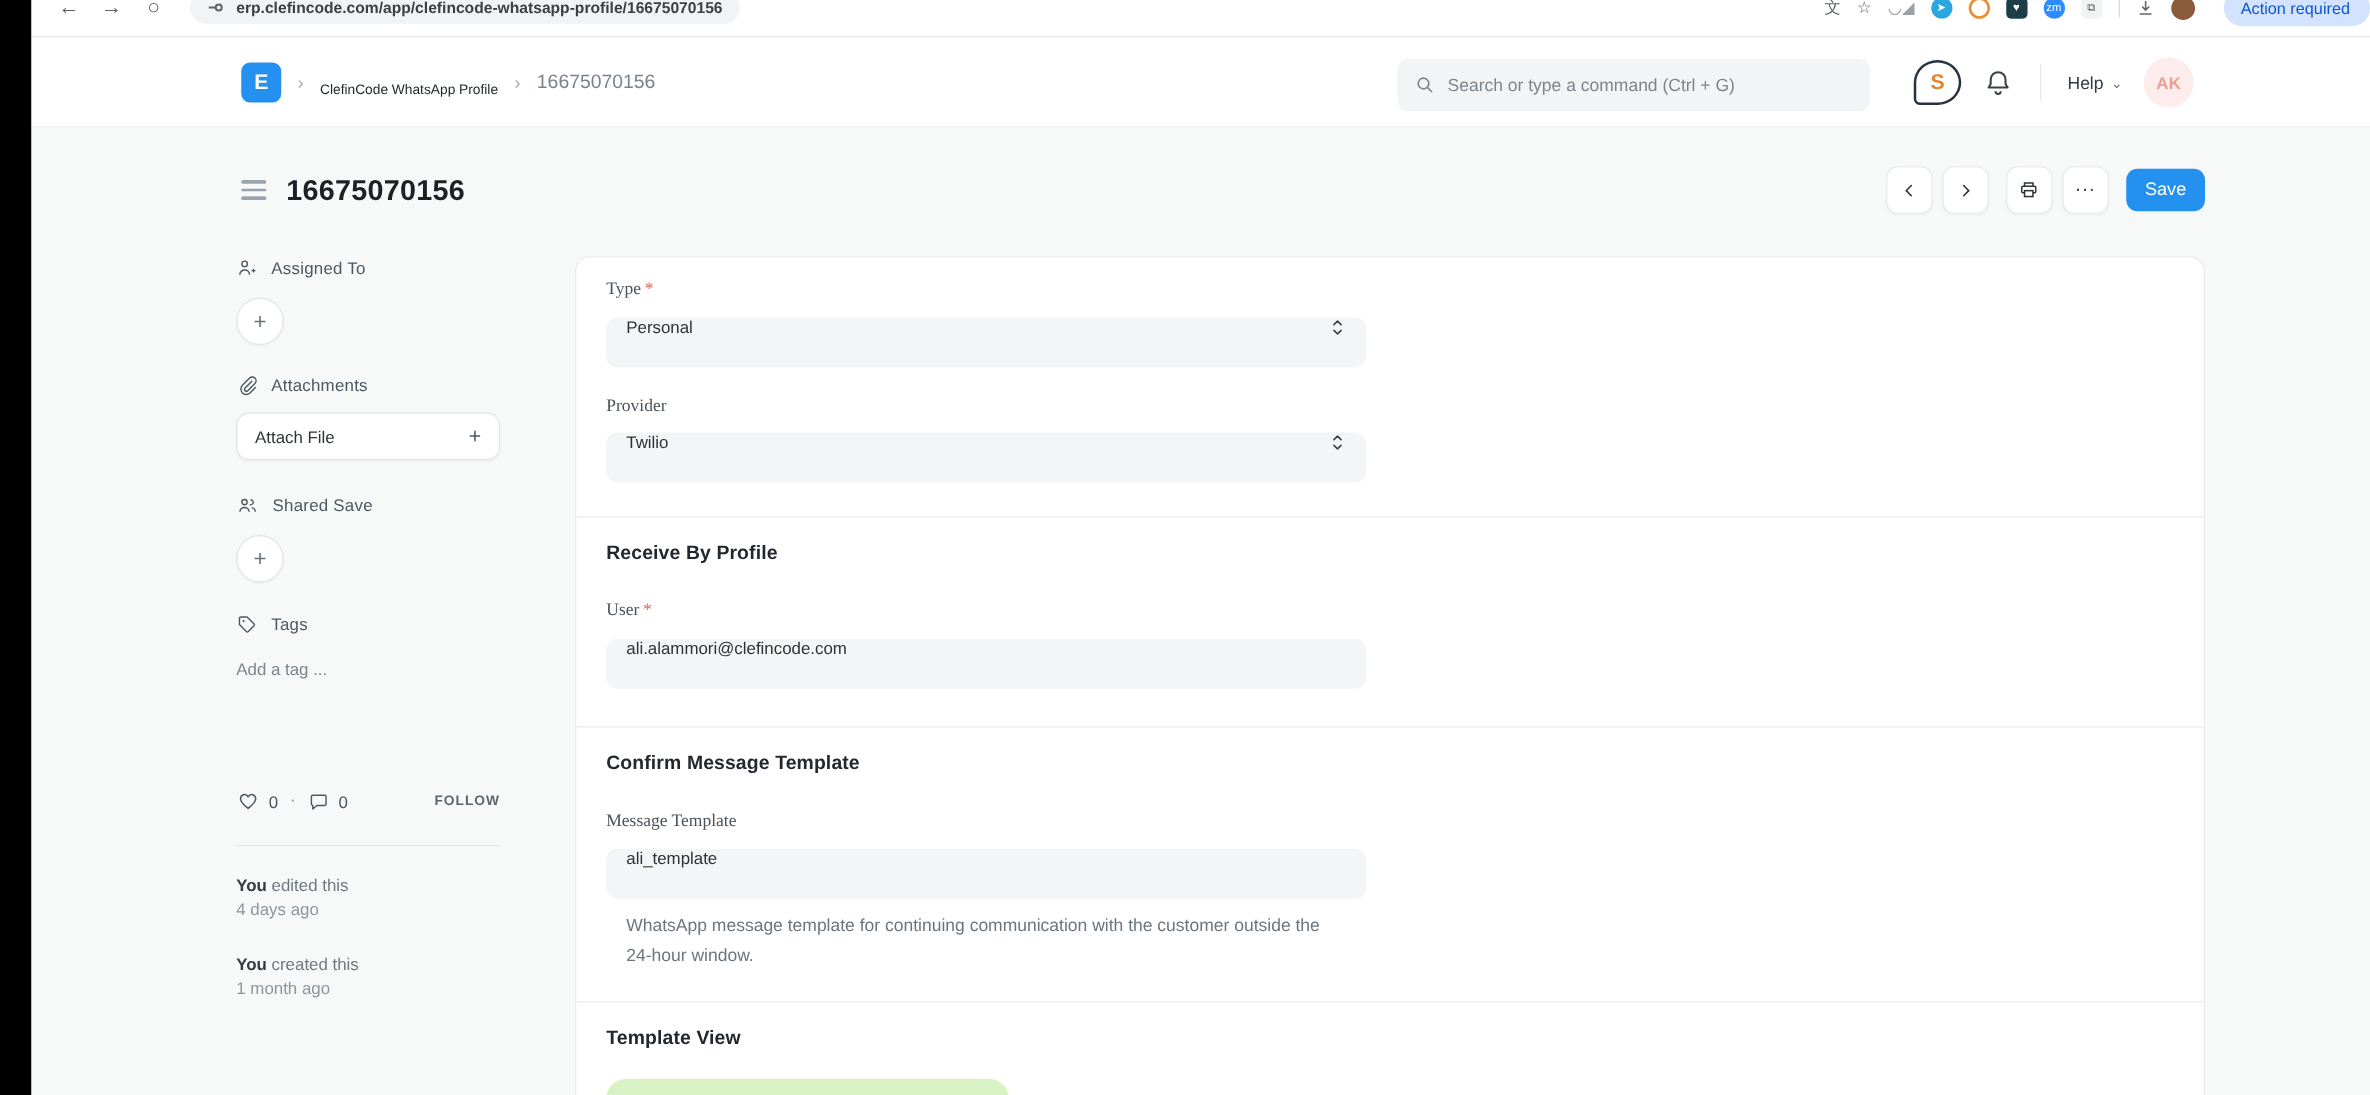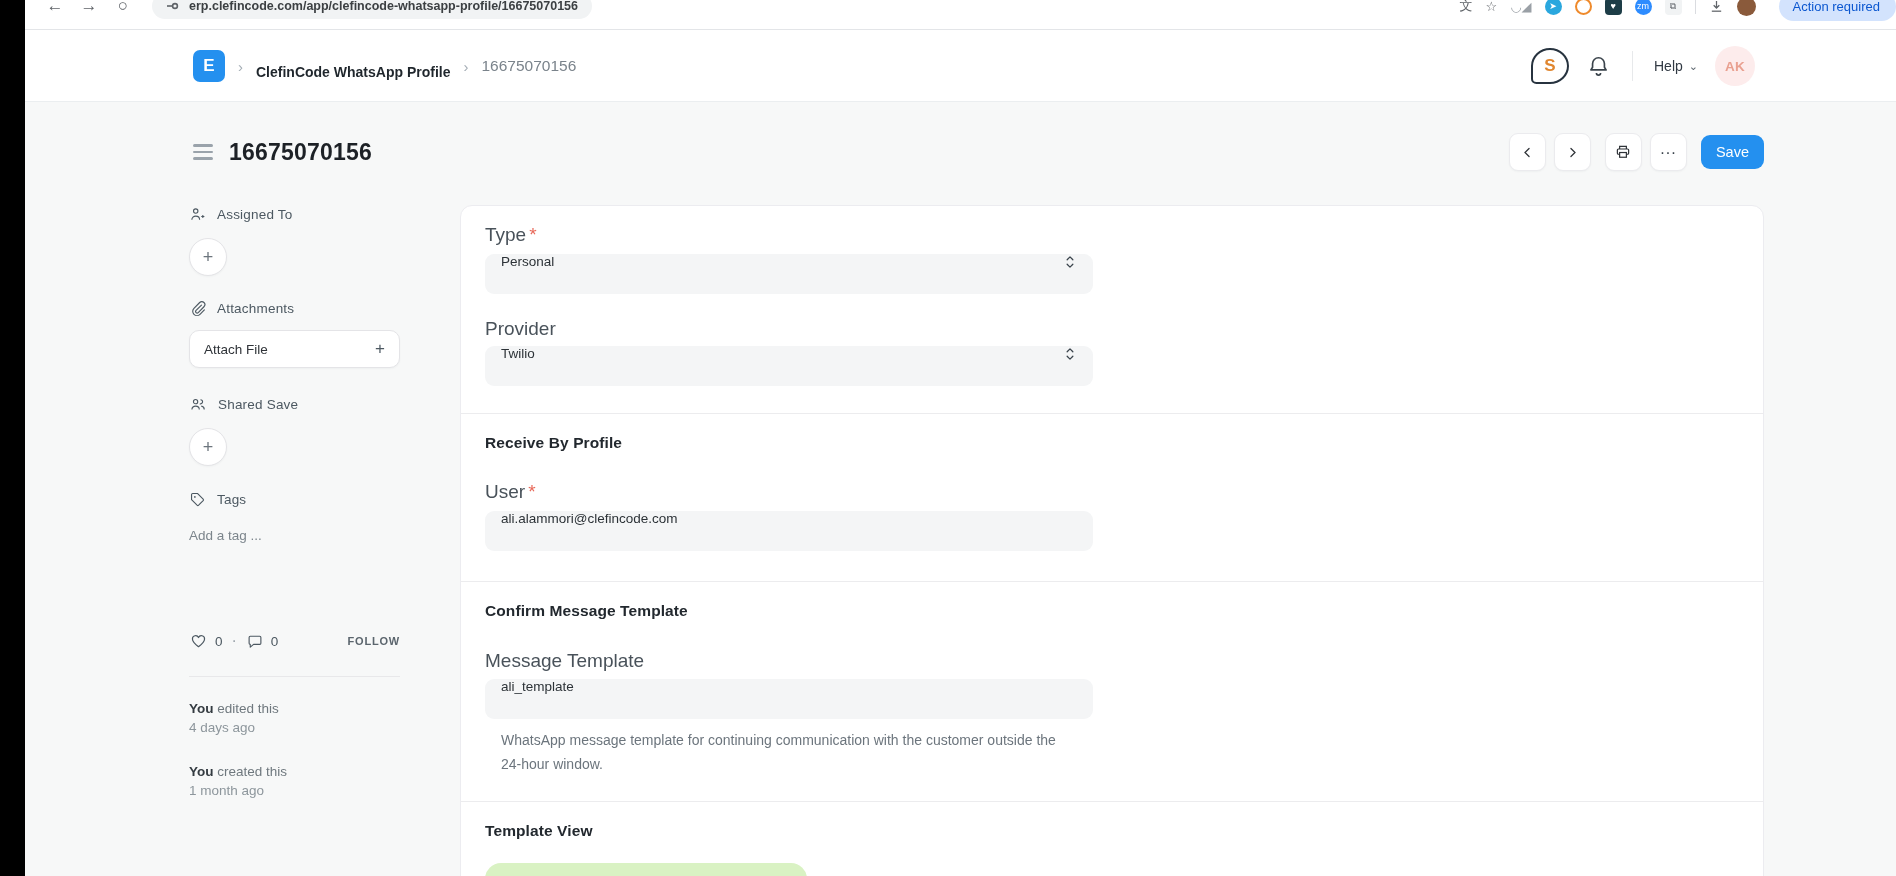--- a/index.html
+++ b/index.html
@@ -31,21 +31,21 @@
 
   
   .black-edge{left:0;top:0;width:25px;height:876px;background:#000;z-index:60;}
 
   
   .app-header{left:0;top:30px;width:1896px;height:72px;background:#fff;border-bottom:1px solid #ebeef0;}
   .breadcrumb{position:absolute;left:193px;top:0;height:72px;display:flex;align-items:center;gap:13px;}
   .app-logo{width:32px;height:32px;border-radius:7px;background:var(--accent);color:#fff;font-weight:700;font-size:17px;
     display:flex;align-items:center;justify-content:center;}
   .crumb-sep{color:#a4adb5;font-size:15px;}
-  .crumb-main{font-size:14px;font-weight:700;color:#1f262c;margin-top:12px;}
+  .crumb-main{font-size:11px;font-weight:400;color:#1f262c;margin-top:12px;}
   .crumb-id{font-size:15.5px;color:#7a838b;}
   .search-pill{left:1118px;top:17px;width:378px;height:42px;border-radius:9px;background:#f3f4f5;
     display:flex;align-items:center;gap:10px;padding:0 14px;}
   .search-pill span{font-size:14px;color:#7c858c;white-space:nowrap;}
   .hdr-right{position:absolute;left:1531px;top:0;height:72px;display:flex;align-items:center;gap:17px;}
   .chat-logo{width:38px;height:36px;border:2.5px solid #27333f;border-radius:50% 50% 50% 14%;background:#fff;
     display:flex;align-items:center;justify-content:center;font-weight:800;font-size:17px;color:#e0862f;position:relative;}
   .help{display:flex;align-items:center;gap:6px;font-size:14px;color:#313943;}
   .help .chev{font-size:11px;color:#5b656d;}
   .avatar{width:40px;height:40px;border-radius:50%;background:var(--avatar-bg);color:var(--avatar-text);
@@ -78,21 +78,21 @@
   .likes-row .cnt{font-size:13.5px;color:#4c5861;}
   .likes-row .mid{color:#9aa3ab;margin:0 2px;}
   .follow{margin-left:auto;font-size:11px;font-weight:600;letter-spacing:.8px;color:#5b656d;}
   .side-divider{position:absolute;left:0;width:211px;height:1px;background:#e8e8ea;}
   .hist{position:absolute;font-size:13.5px;color:#6f787e;line-height:19px;}
   .hist b{color:#343b41;font-weight:700;}
   .hist .when{color:#8d969c;}
 
   
   .card{left:460px;top:205px;width:1304px;height:700px;background:#fff;border:1px solid #ececf0;border-radius:12px;}
-  .f-label{position:absolute;left:24px;font-size:19px;color:#49525a;}
+  .f-label{position:absolute;left:24px;font-size:14px;color:#49525a;font-family:Liberation Serif, serif;}
   .req{color:#e8695a;margin-left:3px;}
   .f-field{position:absolute;left:24px;width:608px;height:40px;background:var(--field-bg);border-radius:9px;
     display:flex;padding:0 16px;font-size:13.5px;color:#2c3237;}
   .f-select .updown{margin-left:auto;}
   .card-divider{position:absolute;left:0;width:100%;height:1px;background:#ececee;}
   .sec-head{position:absolute;left:24px;font-size:15.5px;font-weight:700;color:#22282e;letter-spacing:.1px;}
   .desc{position:absolute;left:40px;width:565px;font-size:14px;color:#6c757d;line-height:24px;}
   .bubble{position:absolute;left:24px;top:657px;width:322px;height:60px;background:var(--template-bubble);border-radius:16px;}
 
   svg{display:block;}
@@ -134,20 +134,27 @@
 
 <div class="abs app-header">
   <div class="breadcrumb">
     <span class="app-logo">E</span>
     <span class="crumb-sep">›</span>
     <span class="crumb-main">ClefinCode WhatsApp Profile</span>
     <span class="crumb-sep">›</span>
     <span class="crumb-id">16675070156</span>
   </div>
 
+  <div class="abs search-pill">
+    <svg width="16" height="16" viewBox="0 0 20 20">
+      <circle cx="8.5" cy="8.5" r="5.3" fill="none" stroke="#7c858c" stroke-width="1.7"></circle>
+      <line x1="12.6" y1="12.6" x2="17" y2="17" stroke="#7c858c" stroke-width="1.7"></line>
+    </svg>
+    <span>Search or type a command (Ctrl + G)</span>
+  </div>
 
   <div class="hdr-right">
     <span class="chat-logo">S</span>
     <svg width="25" height="25" viewBox="0 0 24 24">
       <path d="M6.3 9.3a5.7 5.7 0 0 1 11.4 0v3.4l1.6 2.6H4.7l1.6-2.6z" fill="none" stroke="#3a434b" stroke-width="1.6" stroke-linejoin="round"></path>
       <path d="M10 18.3a2 2 0 0 0 4 0" fill="none" stroke="#3a434b" stroke-width="1.6"></path>
     </svg>
     <span class="vdiv" style="height:30px;background:#e7e9eb;margin:0 4px"></span>
     <span class="help">
       <span>Help</span>

